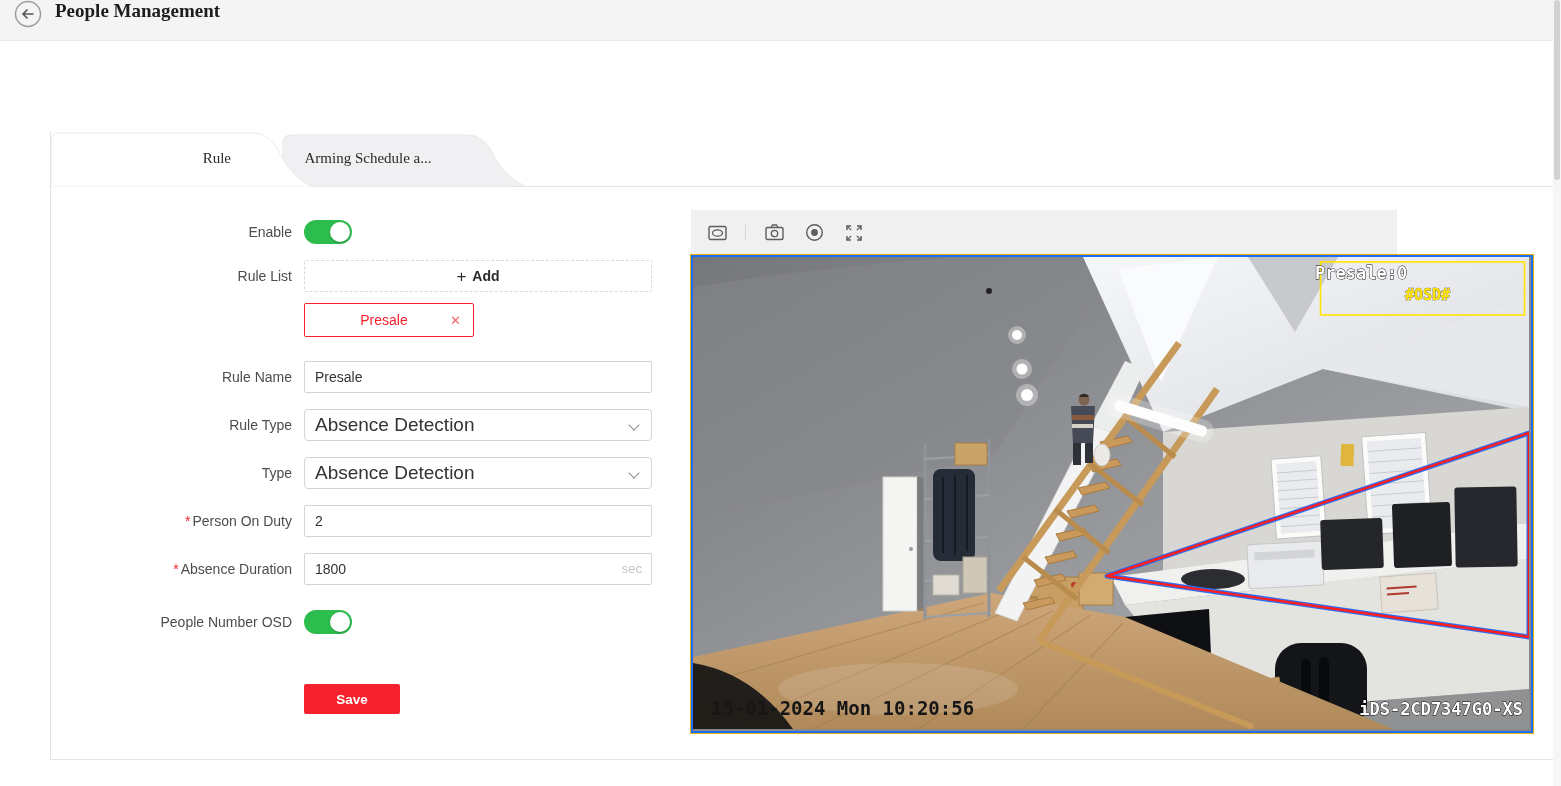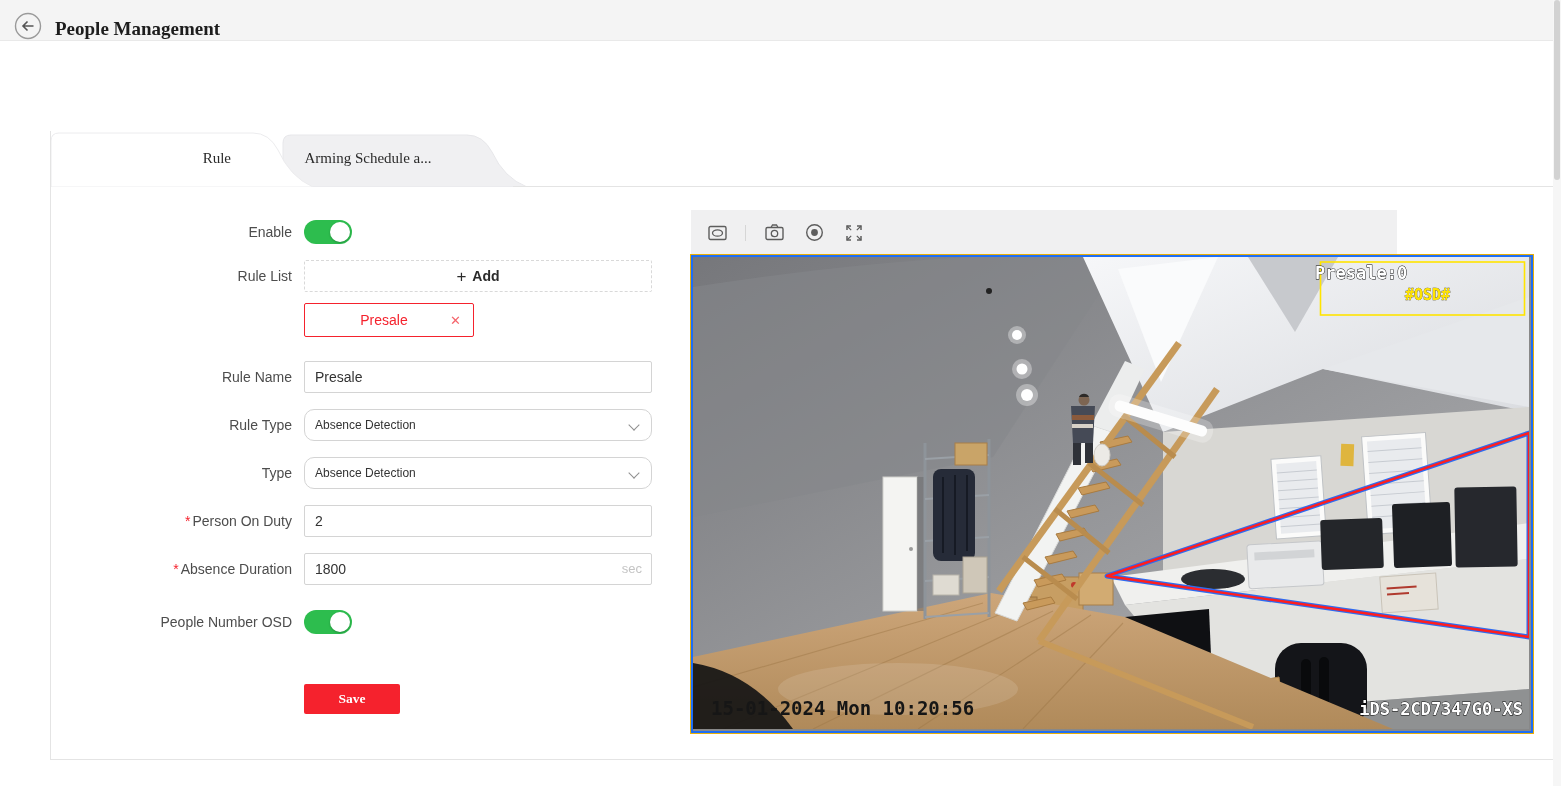--- a/index.html
+++ b/index.html
@@ -5,21 +5,21 @@
   * { margin:0; padding:0; box-sizing:border-box; }
   html,body { background:#fff; }
   #screen {
     position:relative; width:1561px; height:786px; overflow:hidden;
     font-family:"Liberation Sans", sans-serif; background:#fff; color:#4d4d4d;
   }
   
   .app-header {
     position:absolute; left:0; top:0; width:100%; height:41px;
     background:#f4f4f4; border-bottom:1px solid #e9e9e9;
-    display:flex; align-items:flex-end; padding-left:14px;
+    display:flex; align-items:flex-start; padding-left:14px;
   }
   .back-btn { width:28px; height:28px; cursor:pointer; display:flex; align-items:center; justify-content:center; }
   .app-title { margin-left:13px; font-family:"Liberation Serif", serif; font-weight:bold; font-size:19px; color:#1d1d1d; }
   
   .nav-tabs {
     position:absolute; left:0; top:41px; width:100%; height:60px; background:#fff;
     border-bottom:1px solid #ebebeb; display:flex; align-items:center; padding-left:36px;
   }
   .nav-tab { font-size:14.5px; color:#3f3f3f; margin-right:48px; cursor:pointer; white-space:nowrap; }
   .nav-tab.active { color:#f5222d; }
@@ -53,28 +53,28 @@
   }
   .rule-chip .chip-text { color:#f5222d; font-size:14px; margin-right:10px; }
   .rule-chip .chip-close { position:absolute; right:12px; top:50%; transform:translateY(-50%); color:#f5646b; font-size:13px; cursor:pointer; }
   .tinput {
     width:100%; height:32px; border:1px solid #d4d4d4; border-radius:2px; padding:0 10px;
     font-size:14px; color:#333; font-family:"Liberation Sans", sans-serif; background:#fff; outline:none;
   }
   .unit-wrap { position:relative; }
   .unit { position:absolute; right:10px; top:0; line-height:32px; font-size:13px; color:#c4c4c4; }
   .select {
-    position:relative; width:100%; height:32px; border:1px solid #d4d4d4; border-radius:10px; background:#fff;
-    font-size:12px; color:#333; line-height:30px; padding:0 28px 0 10px; cursor:pointer;
+    position:relative; width:100%; height:32px; border:1px solid #d4d4d4; border-radius:4px; background:#fff;
+    font-size:19px; color:#333; line-height:30px; padding:0 28px 0 10px; cursor:pointer;
   }
   .chev { position:absolute; right:13px; top:11px; width:8px; height:8px;
     border-right:1.6px solid #8f8f8f; border-bottom:1.6px solid #8f8f8f; transform:rotate(45deg); }
   .save-btn {
     position:absolute; left:253px; width:96px; height:30px; background:#f5222d; border:none; border-radius:2px;
-    color:#fff; font-weight:bold; font-size:13.5px; cursor:pointer; font-family:Liberation Serif, serif;
+    color:#fff; font-weight:bold; font-size:13.5px; cursor:pointer; font-family:Liberation Sans, sans-serif;
   }
   
   .preview { position:absolute; left:640px; top:79px; width:706px; }
   .ptoolbar {
     height:45px; background:#f0f0f1; display:flex; align-items:center; padding-left:16px;
   }
   .pt-icon { width:20px; height:20px; display:flex; align-items:center; justify-content:center; cursor:pointer; margin-right:20px; }
   .pt-div { width:1px; height:16px; background:#d6d6d6; margin:0 18px 0 -2px; }
   .video-frame {
     width:842px; height:478px; border:2px solid #1e6ef5; outline:1px solid #e9af06; background:#888;

